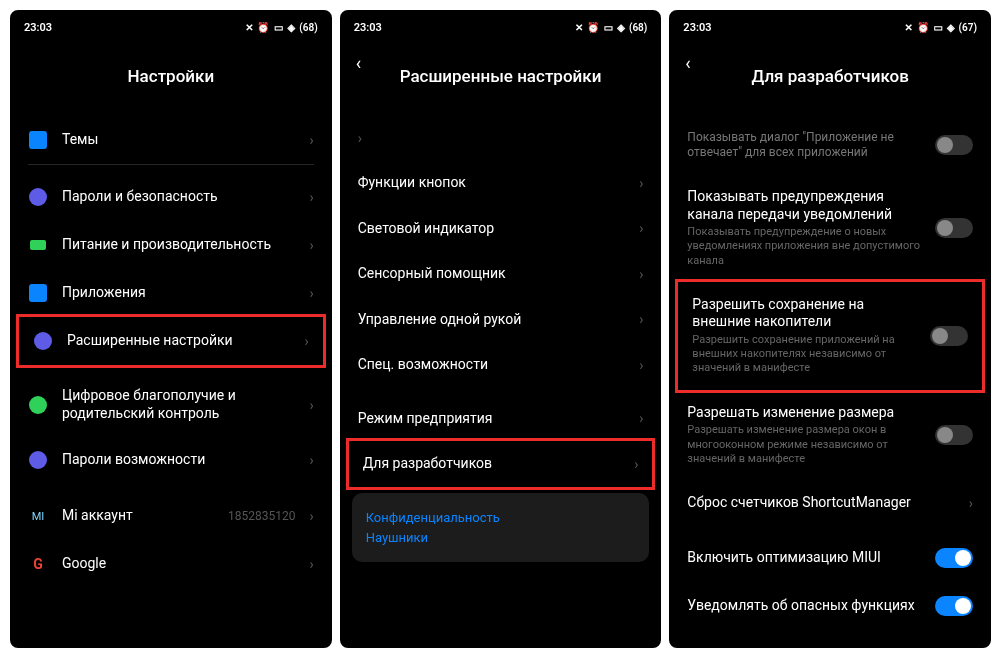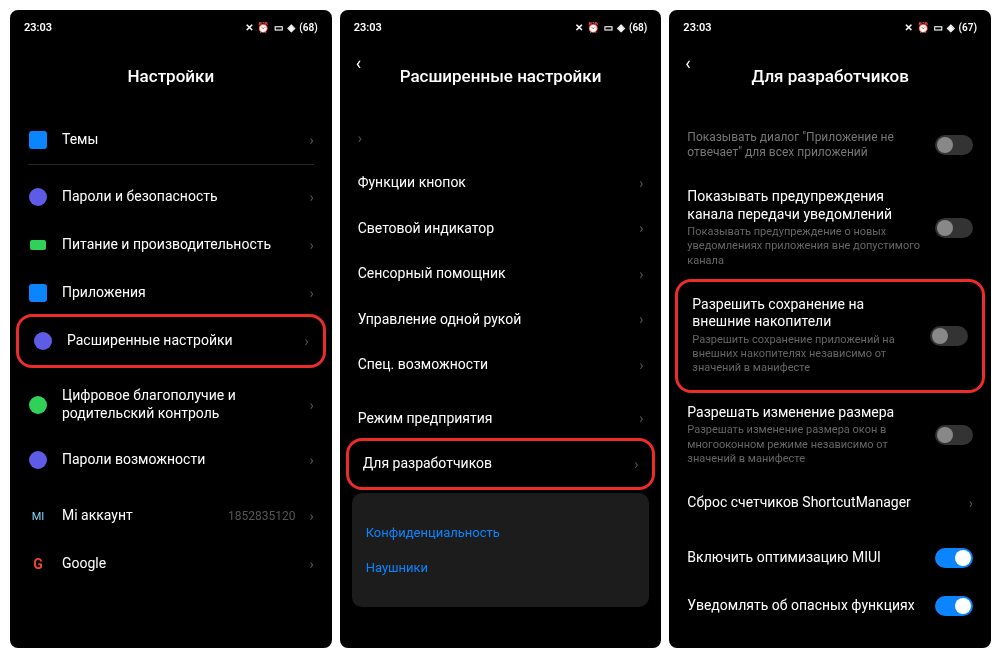--- a/index.html
+++ b/index.html
@@ -73,36 +73,36 @@
     flex-shrink: 0;
   }
   .row .label { flex: 1; font-size: 14px; line-height: 1.25; }
   .row .sub { font-size: 11px; color: #666; line-height: 1.3; margin-top:2px;}
   .row .labelwrap { flex:1; display:flex; flex-direction:column; }
   .row .chevron { color:#555; font-size:14px; }
   .row .meta { color:#555; font-size:12px; }
   .divider { height: 8px; }
   .hr { height:1px; background:#262626; margin:0 14px; }
   .dimmed .label { color:#777; }
-  .highlight { border: 3px solid #ec2b2b; border-radius:16px; margin: -3px 2px; }
+  .highlight { border: 3px solid #ec2b2b; border-radius:0; margin: -3px 2px; }
   .toggle {
     width: 38px; height: 20px; border-radius: 10px;
     background: #333; position: relative; flex-shrink:0;
   }
   .toggle::after {
     content:""; position:absolute; width:16px; height:16px; border-radius:50%;
     background:#888; top:2px; left:2px; transition:all .2s;
   }
   .toggle.on { background:#0a84ff; }
   .toggle.on::after { background:#fff; left:20px; }
   .footer-card {
     background:#1c1c1c; margin:6px 8px; border-radius:10px; padding:12px 14px;
   }
   .footer-card .title { font-size:14px; color:#ccc; margin-bottom:10px;}
-  .footer-card .link { font-size:13px; color:#0a84ff; margin:20px 0; display:block;}
+  .footer-card .link { font-size:13px; color:#0a84ff; margin:5px 0; display:block;}
   
   .ic { width:18px; height:18px; border-radius:3px; display:block;}
 </style>
 </head>
 <body>
 
 <div class="phone">
   <div class="statusbar">
     <span>23:03</span>
     <span class="right">

